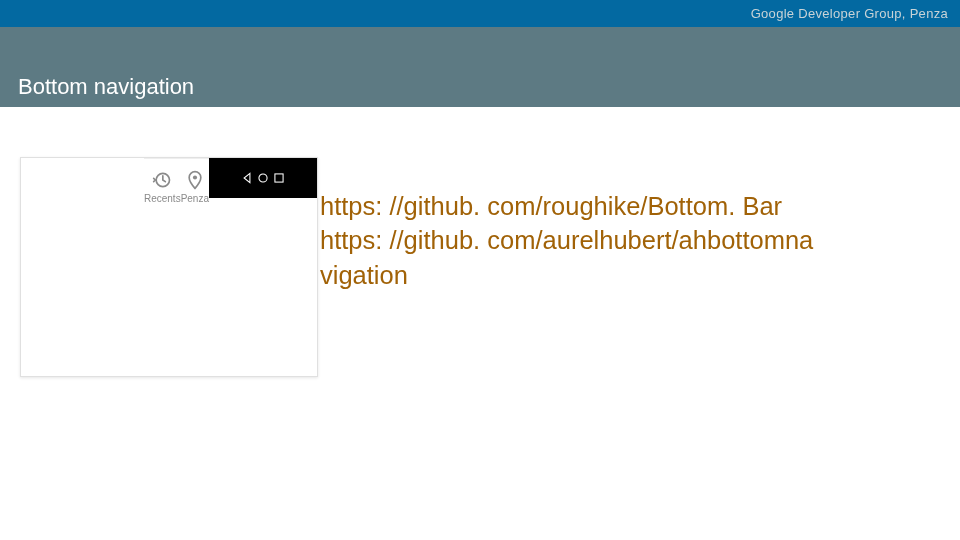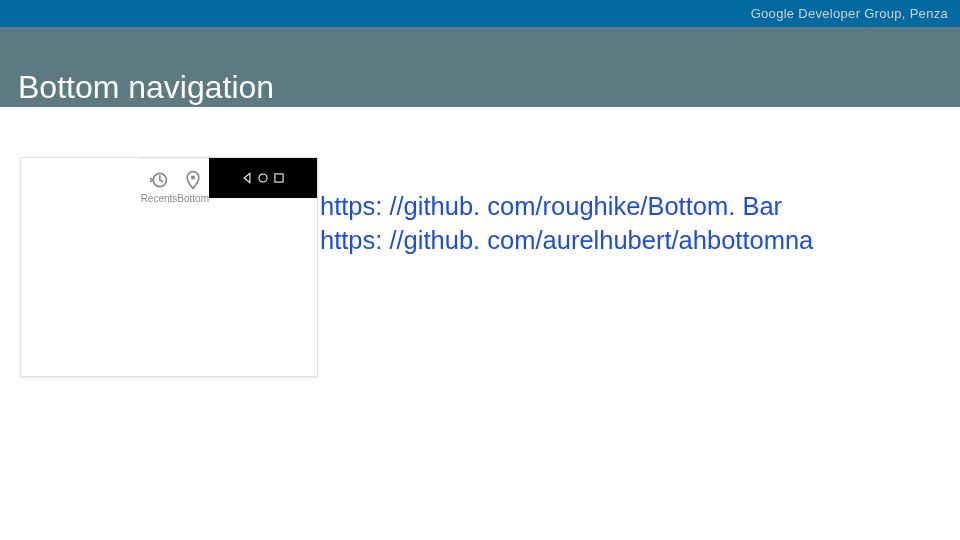--- a/index.html
+++ b/index.html
@@ -27,21 +27,21 @@
   .title-bar {
     width: 100%;
     height: 80px;
     background: #5d7a83;
     display: flex;
     align-items: center;
     padding-left: 18px;
   }
   .title-text {
     color: #fff;
-    font-size: 32px;
+    font-size: 22px;
     font-weight: 400;
     margin-top: 40px;
   }
   .content {
     position: relative;
     width: 100%;
     height: calc(540px - 107px);
   }
   .phone-mock {
     position: absolute;
@@ -105,21 +105,21 @@
     align-items: center;
     justify-content: center;
   }
   .links {
     position: absolute;
     left: 320px;
     top: 82px;
     width: 560px;
   }
   .link-line {
-    color: #1d4ed8;
+    color: #a16207;
     font-size: 25.5px;
     line-height: 1.35;
     word-break: break-all;
   }
 </style>
 </head>
 <body>
 
 <div class="header-bar">
   <span class="header-text">Google Developer Group, Penza</span>
@@ -145,21 +145,21 @@
         </span>
         <span class="nav-label">Recents</span>
       </div>
       <div class="nav-item">
         <span class="nav-icon">
           <svg width="20" height="20" viewBox="0 0 24 24">
             <path fill="none" class="ico-stroke" stroke-width="2" d="M12 2a7 7 0 0 1 7 7c0 5-7 13-7 13S5 14 5 9a7 7 0 0 1 7-7z"></path>
             <circle cx="12" cy="9" r="2.5" class="ico-fill"></circle>
           </svg>
         </span>
-        <span class="nav-label">Bottom</span>
+        <span class="nav-label">Penza</span>
       </div>
     </div>
 
     <div class="phone-androidnav">
       <span class="anav">
         <svg width="14" height="14" viewBox="0 0 24 24">
             <path d="M17 4 L7 12 L17 20 Z" fill="none" stroke="#fff" stroke-width="1.8"></path>
           </svg>
       </span>
       <span class="anav">
@@ -171,15 +171,16 @@
         <svg width="14" height="14" viewBox="0 0 24 24">
             <rect x="5" y="5" width="14" height="14" fill="none" stroke="#fff" stroke-width="1.8"></rect>
           </svg>
       </span>
     </div>
   </div>
 
   <div class="links">
     <div class="link-line">https: //github. com/roughike/Bottom. Bar</div>
     <div class="link-line">https: //github. com/aurelhubert/ahbottomna</div>
+    <div class="link-line">vigation</div>
   </div>
 
 </div>
 
 </body></html>

